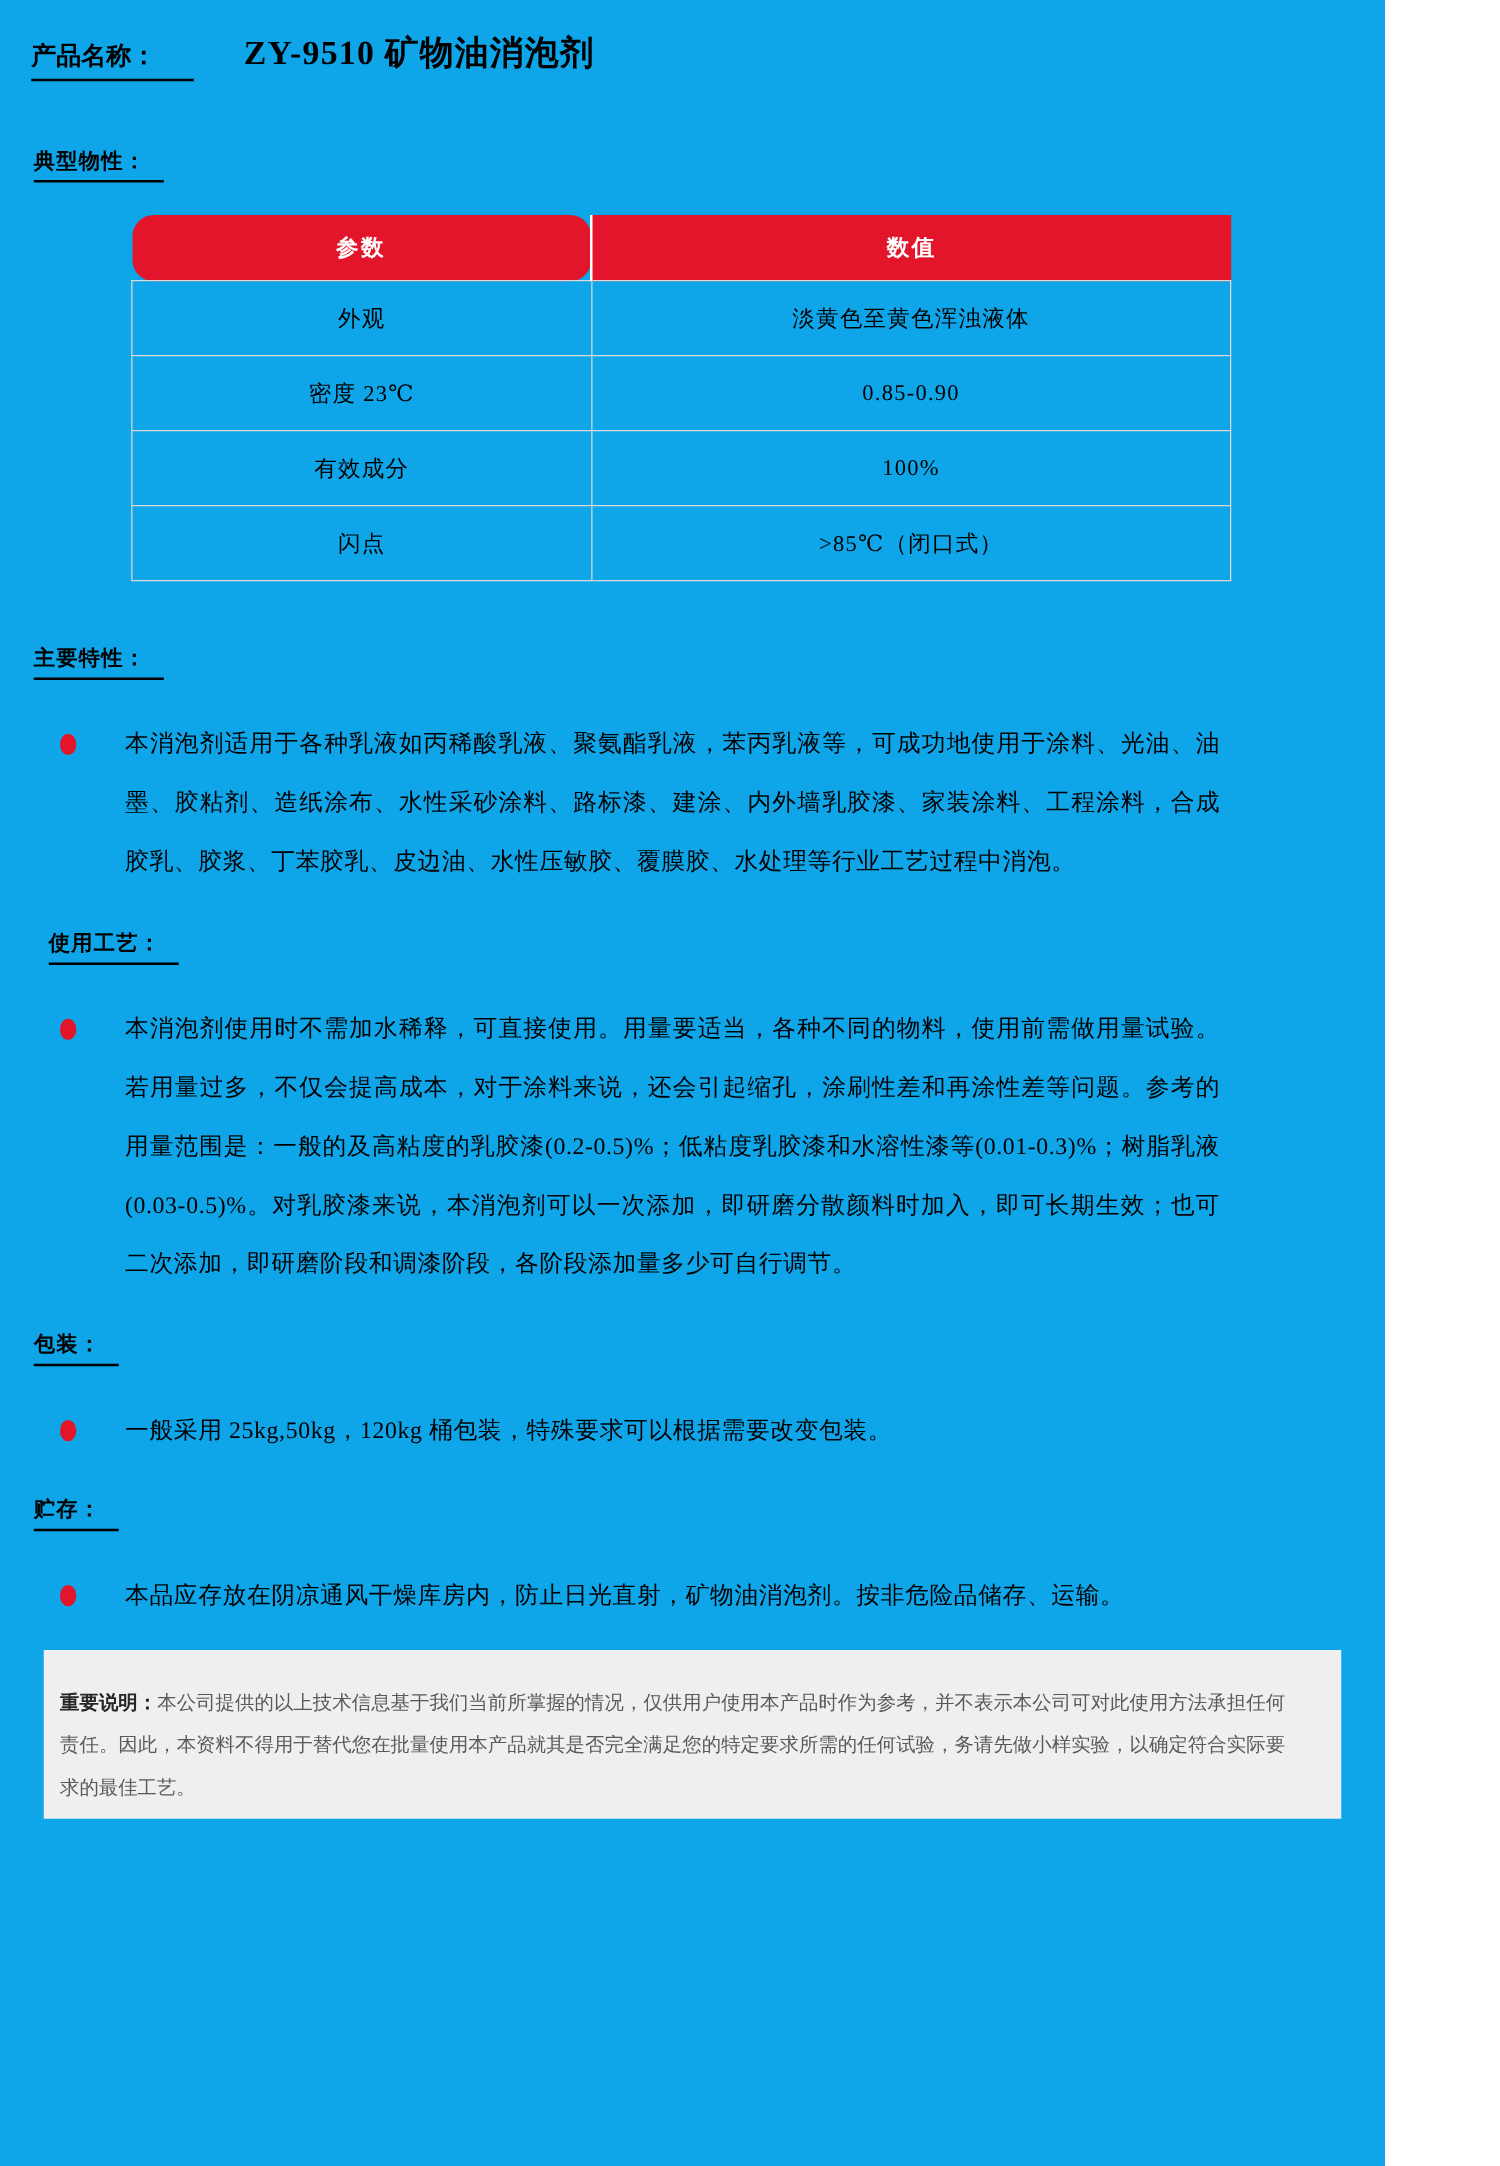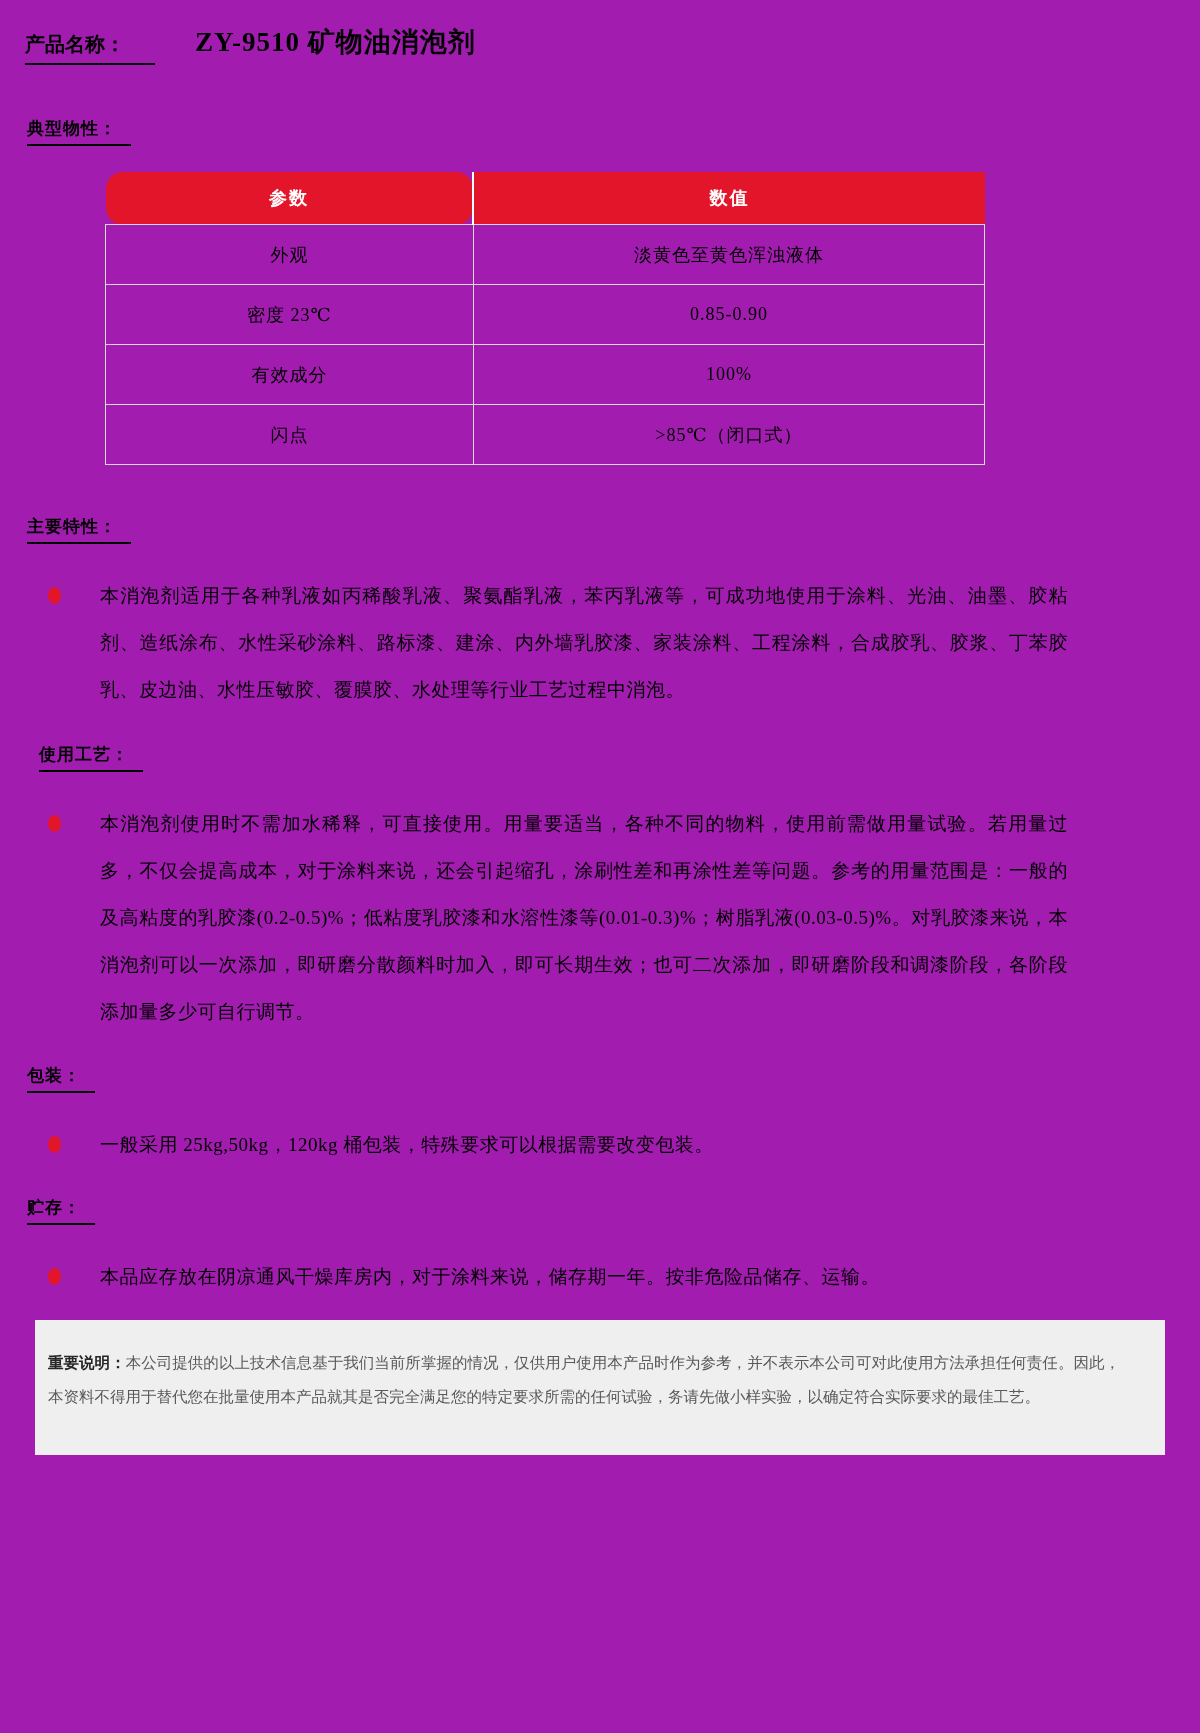--- a/index.html
+++ b/index.html
@@ -1,20 +1,20 @@
 <!DOCTYPE html>
 <html><head>
 <meta charset="utf-8">
 <style>
   html,body{margin:0;padding:0;background:#ffffff;}
   .page{
     position:relative;
-    width:1200px;
+    width:1108px;
     height:1733px;
-    background:#a21caf;
+    background:#0ea5e9;
     font-family:"Liberation Serif","DejaVu Serif",serif;
     color:#000000;
     overflow:hidden;
   }
   
   .title-row{
     margin:24px 0 0 25px;
     display:flex;
     align-items:baseline;
   }
@@ -175,21 +175,21 @@
   <div class="bullet">
     <span class="bullet-marker"></span>
     <div class="bullet-text">一般采用 25kg,50kg，120kg 桶包装，特殊要求可以根据需要改变包装。</div>
   </div>
 
   <div class="h-row m-store">
     <span class="section-heading">贮存：</span>
   </div>
   <div class="bullet">
     <span class="bullet-marker"></span>
-    <div class="bullet-text">本品应存放在阴凉通风干燥库房内，对于涂料来说，储存期一年。按非危险品储存、运输。</div>
+    <div class="bullet-text">本品应存放在阴凉通风干燥库房内，防止日光直射，矿物油消泡剂。按非危险品储存、运输。</div>
   </div>
 
   <div class="note-box">
     <div class="note-text">
       <span class="note-label">重要说明：</span><span>本公司提供的以上技术信息基于我们当前所掌握的情况，仅供用户使用本产品时作为参考，并不表示本公司可对此使用方法承担任何责任。因此，本资料不得用于替代您在批量使用本产品就其是否完全满足您的特定要求所需的任何试验，务请先做小样实验，以确定符合实际要求的最佳工艺。</span>
     </div>
   </div>
 
 </div>
 

